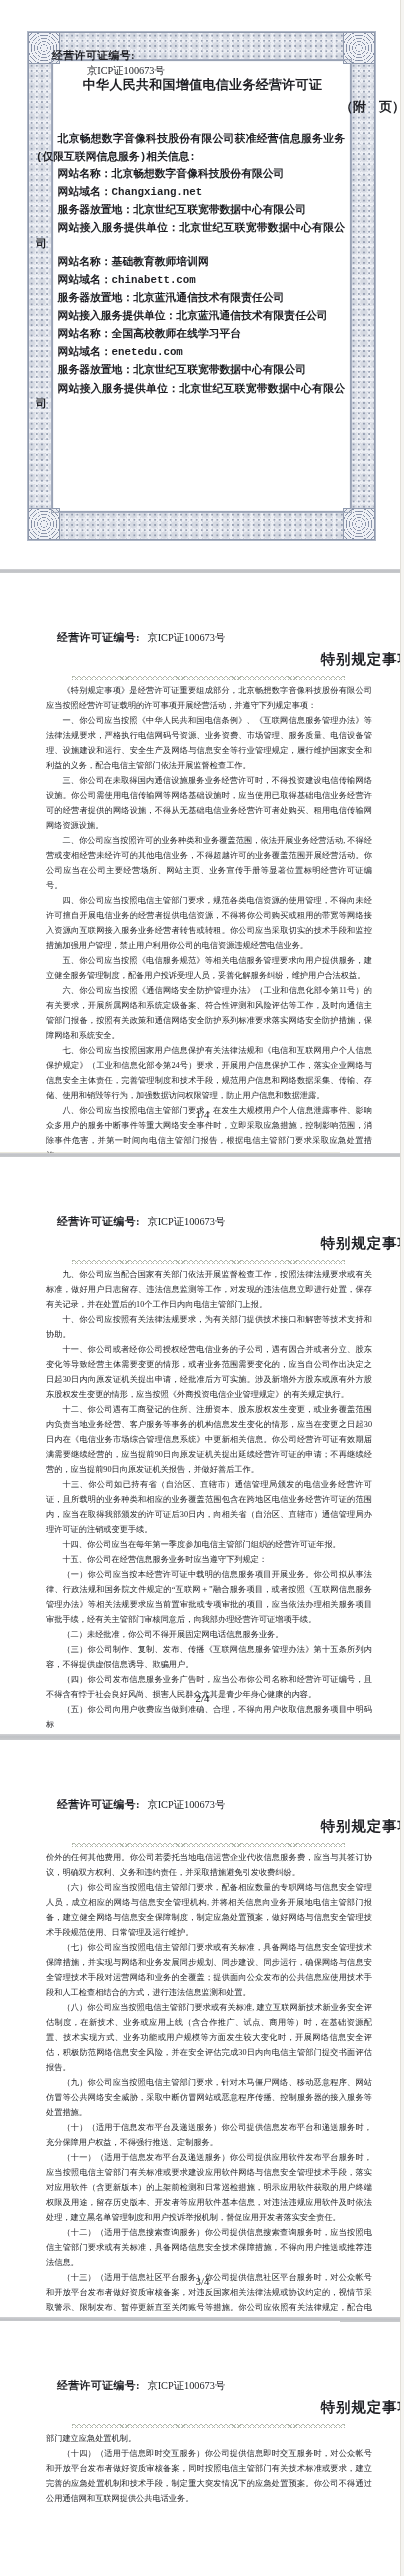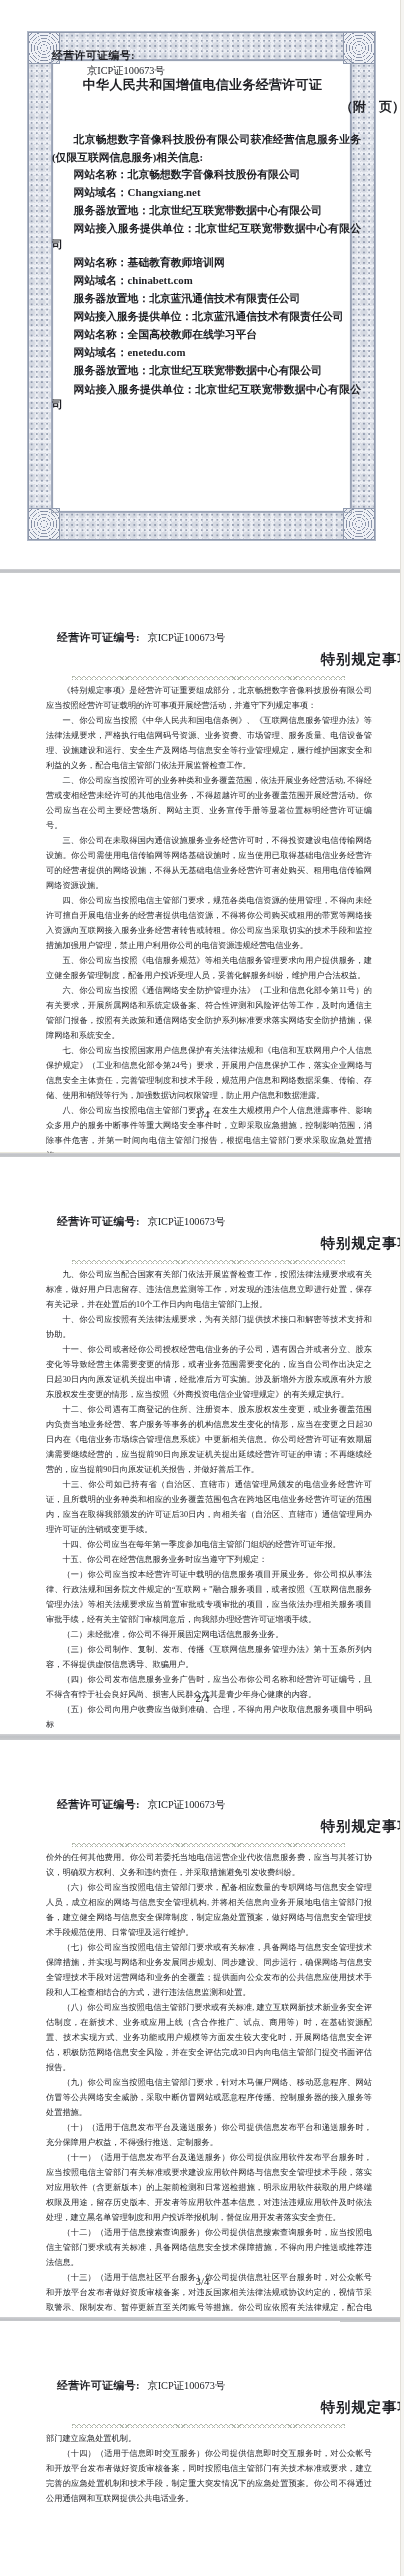--- a/index.html
+++ b/index.html
@@ -35,21 +35,21 @@
     background:repeating-radial-gradient(circle at 50% 50%, rgba(110,122,148,.75) 0 0.6px, #eef0f5 0.6px 3.1px);
     border:0.5px solid #8e98ac;box-sizing:border-box;
   }
   .oc-tl{left:0;top:0;} .oc-tr{right:0;top:0;} .oc-bl{left:0;bottom:0;} .oc-br{right:0;bottom:0;}
   .orn-inner{position:absolute;left:23px;right:23px;top:27px;bottom:27px;border:1px solid #a3abbd;box-shadow:inset 0 0 0 1.5px rgba(150,160,180,.18);}
 
   .p1-label{position:absolute;left:52px;top:49px;font-size:10.8px;font-weight:700;letter-spacing:0.5px;}
   .p1-num{position:absolute;left:87px;top:64px;font-size:10.3px;}
   .p1-title{position:absolute;left:0;top:76px;width:405px;margin:0;text-align:center;font-size:13px;font-weight:700;letter-spacing:0.3px;}
   .p1-sub{position:absolute;left:0;top:98px;width:405px;text-align:right;font-size:13px;font-weight:700;}
-  .p1-content{position:absolute;left:52px;top:130px;width:309px;font-weight:600;}
+  .p1-content{position:absolute;left:36px;top:130px;width:309px;font-weight:600;font-family:Liberation Mono, monospace;}
   .p1-intro{margin:0 0 1px 0;font-size:10.8px;line-height:18px;text-indent:2em;text-align:justify;}
   .p1-item{margin:0 0 2.6px 0;font-size:10.8px;line-height:15.5px;text-indent:2em;text-align:justify;}
 
   
   .sp{border-bottom:0.5px solid #eceade;}
   .sp-head{position:absolute;left:57px;top:58px;display:flex;align-items:baseline;gap:7.2px;white-space:nowrap;}
   .sp-label{font-size:10.8px;font-weight:700;letter-spacing:0.5px;}
   .sp-num{font-size:10.3px;}
   .sp-title{position:absolute;left:8px;top:77px;width:405px;margin:0;text-align:right;font-size:14.4px;font-weight:700;letter-spacing:1px;}
   .squiggle{
@@ -111,22 +111,22 @@
   <section class="page sp" style="top:573px;height:579px;">
     <div class="sp-head">
       <span class="sp-label">经营许可证编号:</span>
       <span class="sp-num">京ICP证100673号</span>
     </div>
     <h2 class="sp-title">特别规定事项</h2>
     <div class="squiggle"></div>
     <div class="sp-body">
         <p>《特别规定事项》是经营许可证重要组成部分，北京畅想数字音像科技股份有限公司应当按照经营许可证载明的许可事项开展经营活动，并遵守下列规定事项：</p>
         <p>一、你公司应当按照《中华人民共和国电信条例》、《互联网信息服务管理办法》等法律法规要求，严格执行电信网码号资源、业务资费、市场管理、服务质量、电信设备管理、设施建设和运行、安全生产及网络与信息安全等行业管理规定，履行维护国家安全和利益的义务，配合电信主管部门依法开展监督检查工作。</p>
+        <p>三、你公司在未取得国内通信设施服务业务经营许可时，不得投资建设电信传输网络设施。你公司需使用电信传输网等网络基础设施时，应当使用已取得基础电信业务经营许可的经营者提供的网络设施，不得从无基础电信业务经营许可者处购买、租用电信传输网网络资源设施。</p>
         <p>二、你公司应当按照许可的业务种类和业务覆盖范围，依法开展业务经营活动, 不得经营或变相经营未经许可的其他电信业务，不得超越许可的业务覆盖范围开展经营活动。你公司应当在公司主要经营场所、网站主页、业务宣传手册等显著位置标明经营许可证编号。</p>
-        <p>三、你公司在未取得国内通信设施服务业务经营许可时，不得投资建设电信传输网络设施。你公司需使用电信传输网等网络基础设施时，应当使用已取得基础电信业务经营许可的经营者提供的网络设施，不得从无基础电信业务经营许可者处购买、租用电信传输网网络资源设施。</p>
         <p>四、你公司应当按照电信主管部门要求，规范各类电信资源的使用管理，不得向未经许可擅自开展电信业务的经营者提供电信资源，不得将你公司购买或租用的带宽等网络接入资源向互联网接入服务业务经营者转售或转租。你公司应当采取切实的技术手段和监控措施加强用户管理，禁止用户利用你公司的电信资源违规经营电信业务。</p>
         <p>五、你公司应当按照《电信服务规范》等相关电信服务管理要求向用户提供服务，建立健全服务管理制度，配备用户投诉受理人员，妥善化解服务纠纷，维护用户合法权益。</p>
         <p>六、你公司应当按照《通信网络安全防护管理办法》（工业和信息化部令第11号）的有关要求，开展所属网络和系统定级备案、符合性评测和风险评估等工作，及时向通信主管部门报备，按照有关政策和通信网络安全防护系列标准要求落实网络安全防护措施，保障网络和系统安全。</p>
         <p>七、你公司应当按照国家用户信息保护有关法律法规和《电信和互联网用户个人信息保护规定》（工业和信息化部令第24号）要求，开展用户信息保护工作，落实企业网络与信息安全主体责任，完善管理制度和技术手段，规范用户信息和网络数据采集、传输、存储、使用和销毁等行为，加强数据访问权限管理，防止用户信息和数据泄露。</p>
         <p>八、你公司应当按照电信主管部门要求，在发生大规模用户个人信息泄露事件、影响众多用户的服务中断事件等重大网络安全事件时，立即采取应急措施，控制影响范围，消除事件危害，并第一时间向电信主管部门报告，根据电信主管部门要求采取应急处置措施。</p>
       </div>
     <div class="pageno">1/4</div>
   </section>
 
   <div class="gap" style="top:1153px;height:4.1px;"></div>

